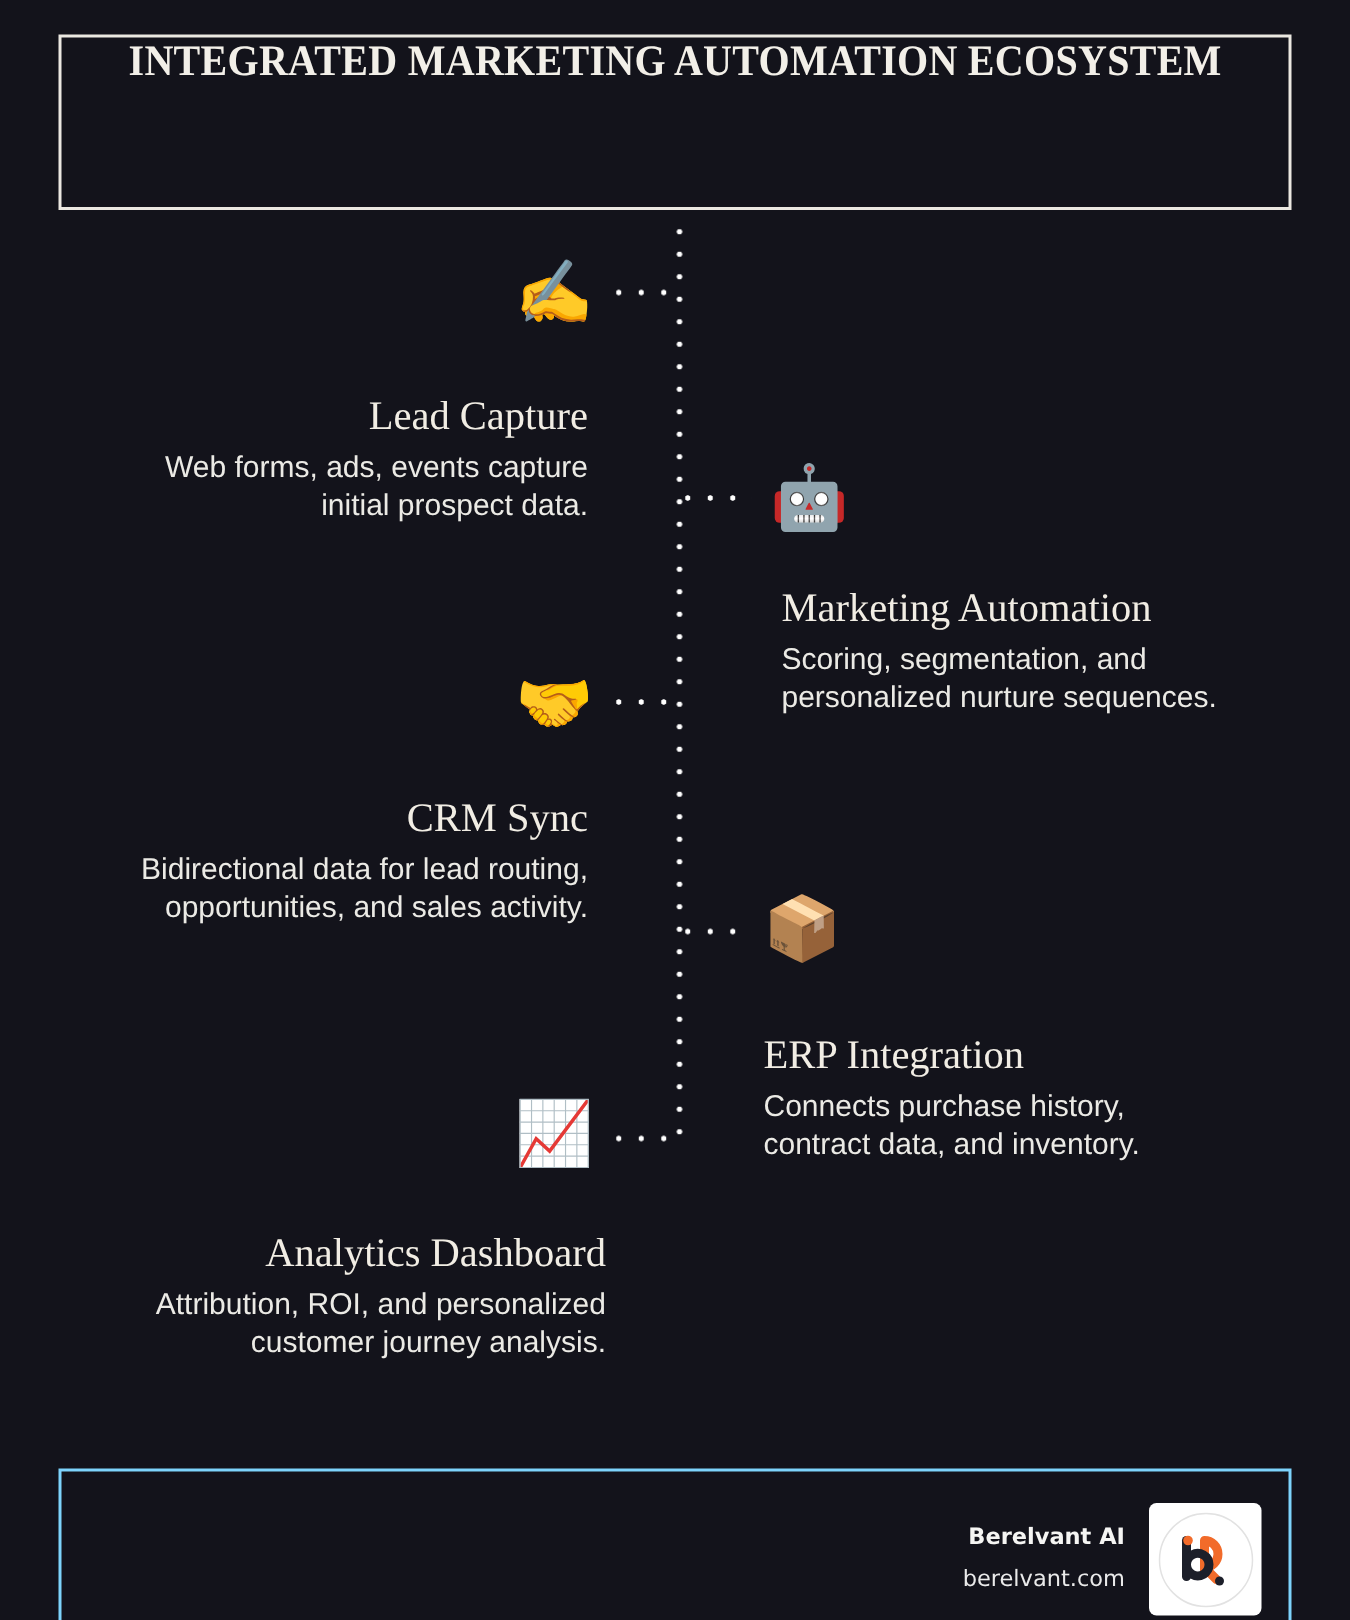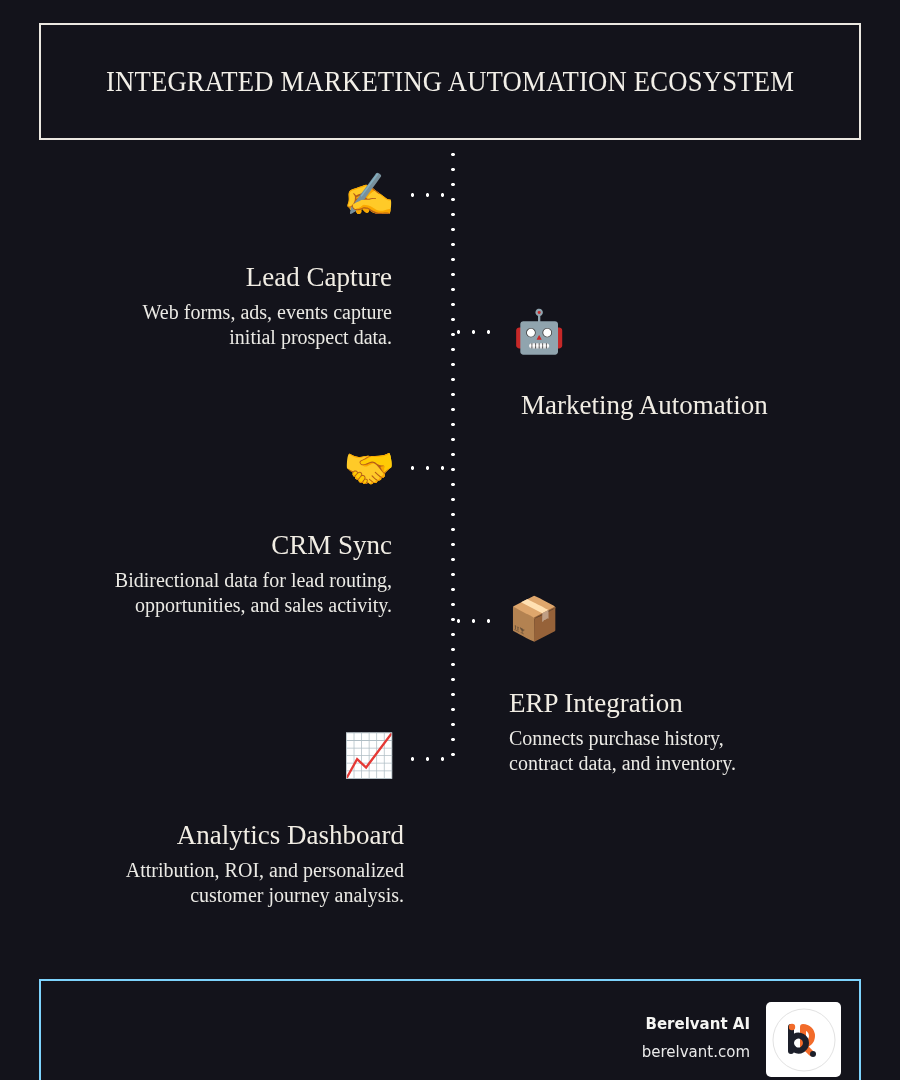--- a/index.html
+++ b/index.html
@@ -10,21 +10,21 @@
       position: relative;
       overflow: hidden;
       color: #eeece6;
       font-family: "DejaVu Sans", sans-serif;
     }
     .header-box {
       position: absolute;
       left: 39px; top: 23px;
       width: 818px; height: 113px;
       border: 2px solid #ebe8e1;
-      display: flex; align-items: center; justify-content: center;
+      display: flex; align-items: flex-start; justify-content: center; font-weight: bold;
     }
     .header-title {
       font-family: "Liberation Serif", "DejaVu Serif", serif;
       font-size: 29px;
       letter-spacing: 0.2px;
       color: #f2efe8;
       transform: scaleX(0.92);
       white-space: nowrap;
     }
     .vline {
@@ -57,21 +57,21 @@
     .step.right { text-align: left; }
     .step-title {
       font-family: "Liberation Serif", "DejaVu Serif", serif;
       font-size: 27px;
       color: #f1ede4;
       margin: 0 0 6px 0;
       line-height: 34px;
       white-space: nowrap;
     }
     .step-desc {
-      font-family: Liberation Serif, serif;
+      font-family: Liberation Sans, sans-serif;
       font-size: 20px;
       line-height: 25px;
       color: #ebeae5;
       white-space: pre-line;
     }
     .footer-box {
       position: absolute;
       left: 39px; top: 979px;
       width: 818px; height: 113px;
       border: 2px solid #7dd3fc;
@@ -118,20 +118,22 @@
 <div class="step left" style="right:508px; top:260px;">
   <div class="step-title">Lead Capture</div>
   <div class="step-desc">Web forms, ads, events capture
 initial prospect data.</div>
 </div>
 
 <div class="hconn" style="left:451px; top:330px; width:50px;"></div>
 <div class="emoji" style="left:515px; top:307px;">🤖</div>
 <div class="step right" style="left:509px; top:388px;margin-left:12px;">
   <div class="step-title">Marketing Automation</div>
+  <div class="step-desc">Scoring, segmentation, and
+personalized nurture sequences.</div>
 </div>
 
 <div class="hconn" style="left:405px; top:466px; width:50px;"></div>
 <div class="emoji" style="left:345px; top:444px;">🤝</div>
 <div class="step left" style="right:508px; top:528px;">
   <div class="step-title">CRM Sync</div>
   <div class="step-desc">Bidirectional data for lead routing,
 opportunities, and sales activity.</div>
 </div>
 

